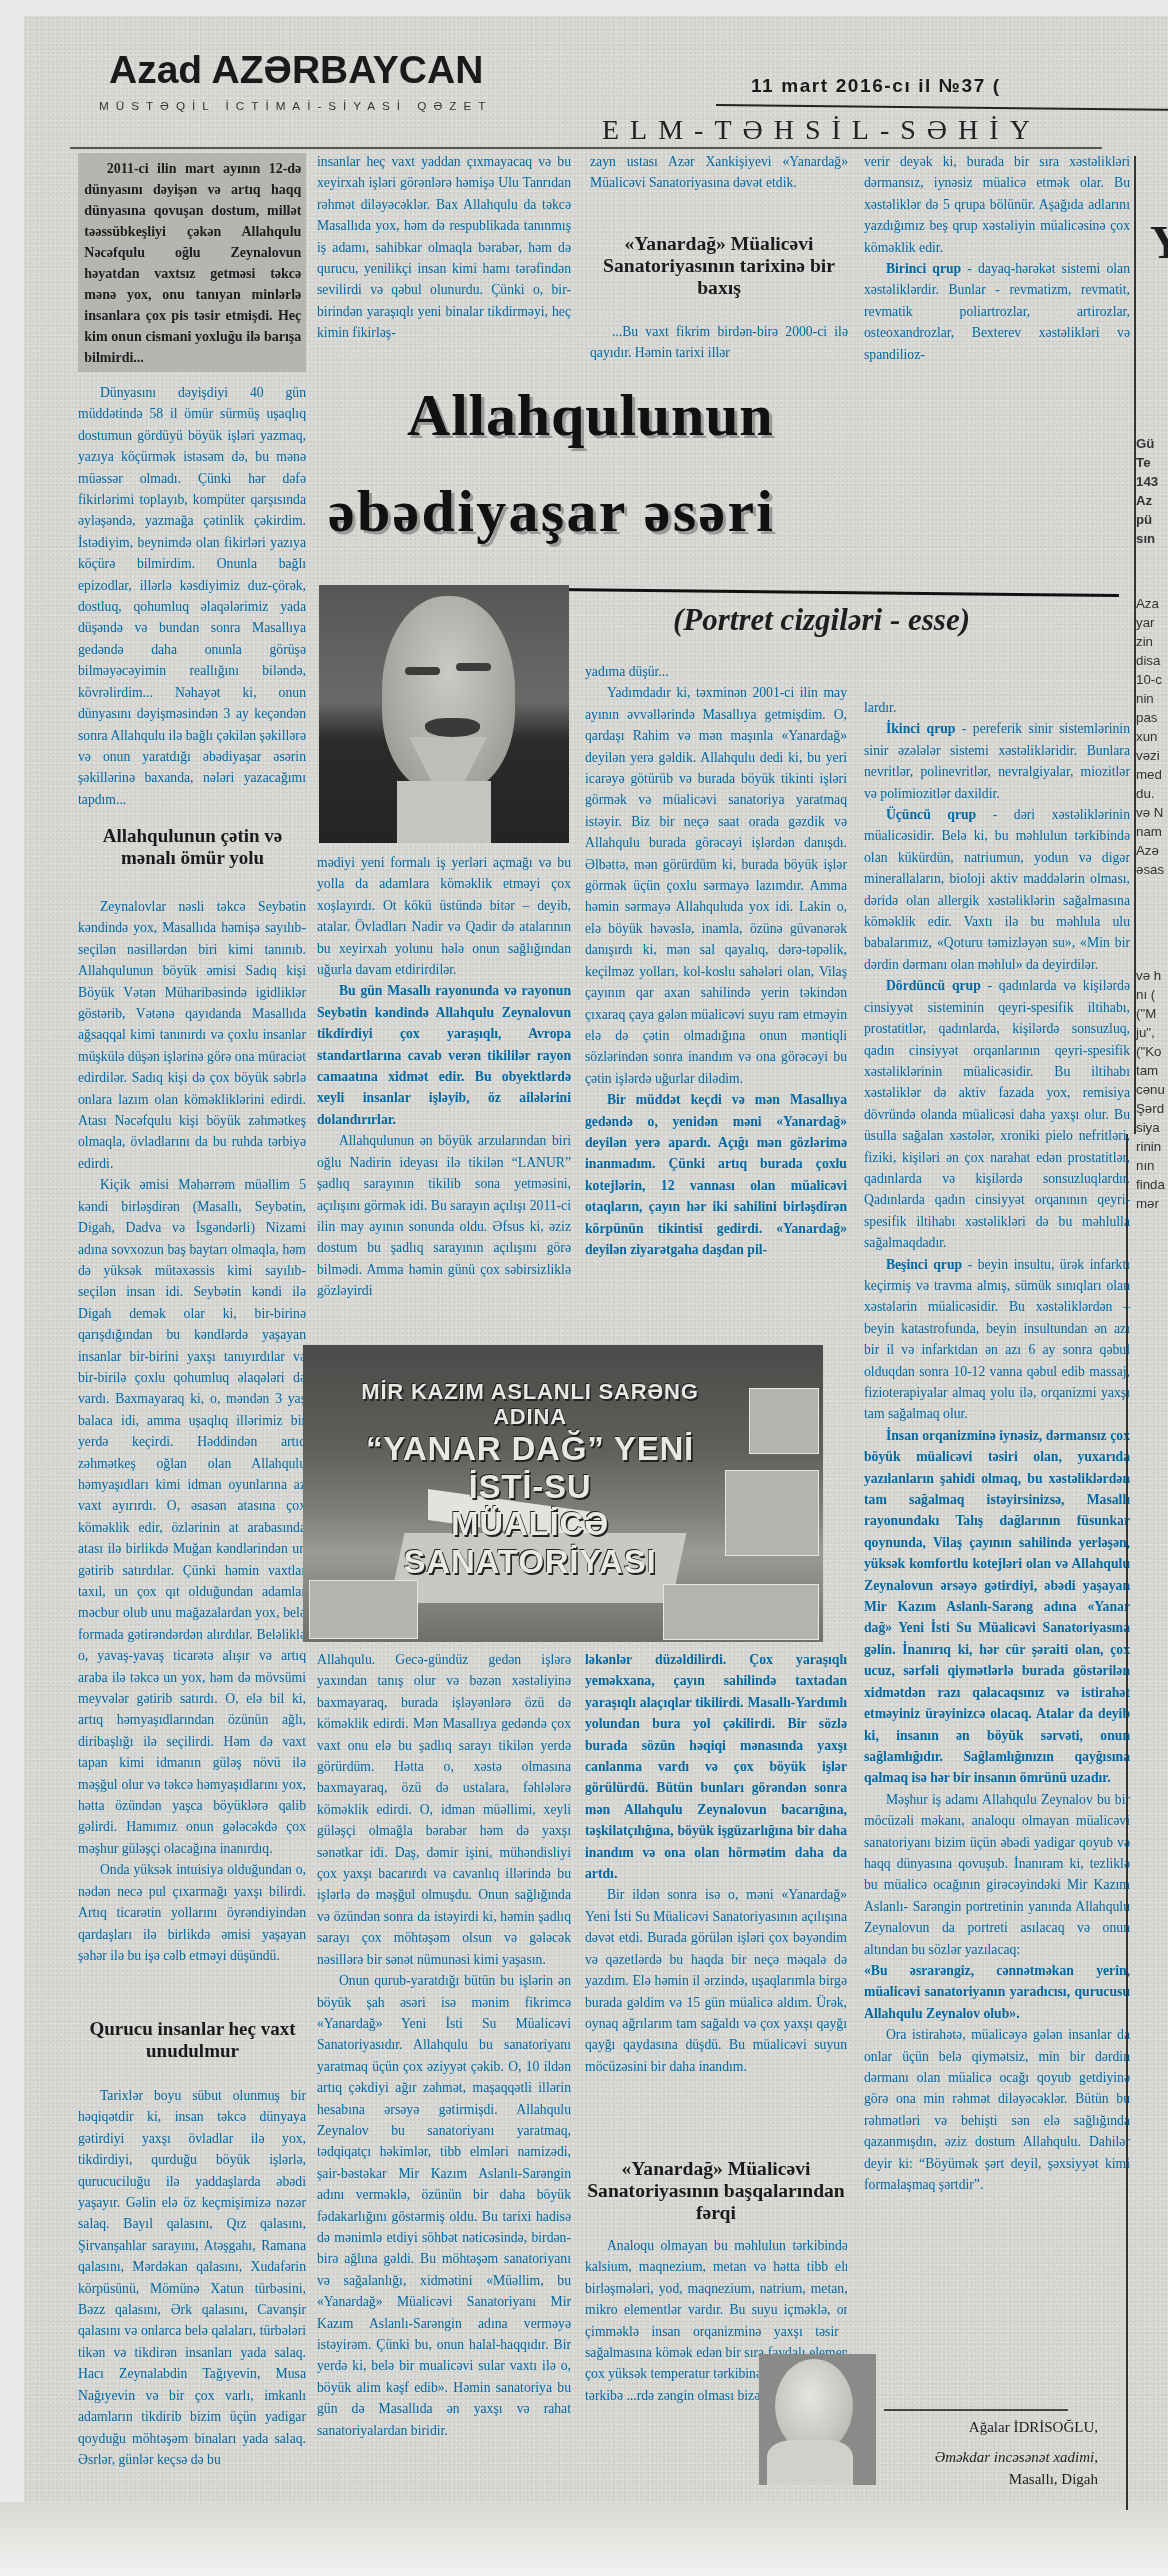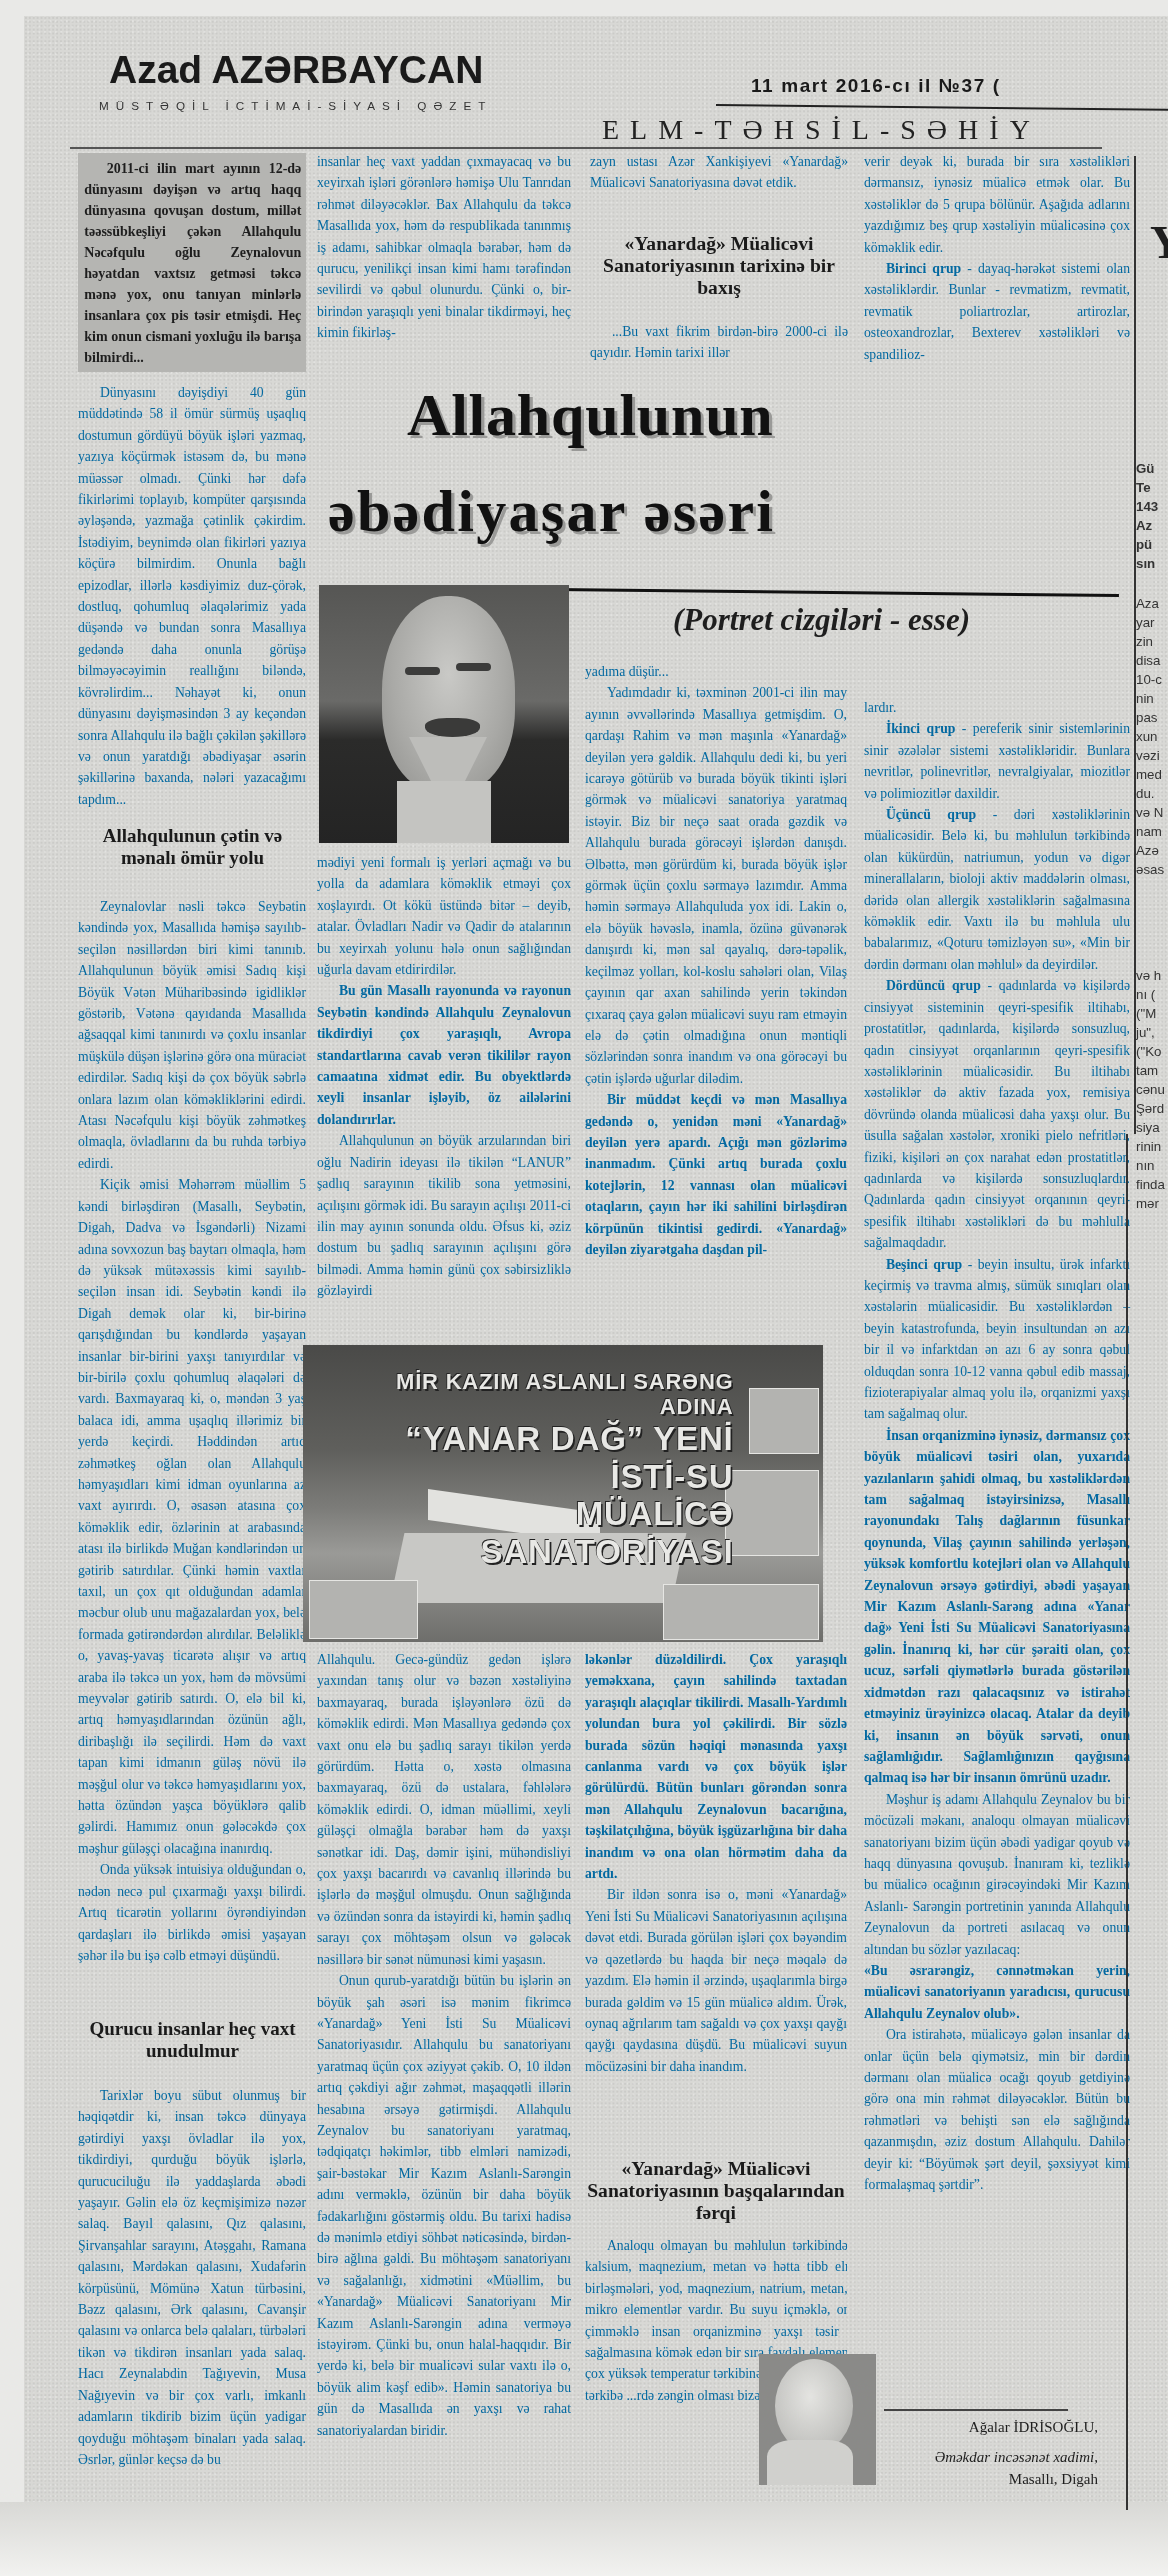--- a/index.html
+++ b/index.html
@@ -97,23 +97,23 @@
   .photo-portrait .mustache { position:absolute; left: 106px; top: 133px; width: 55px; height: 19px; background:#3a3a39; border-radius: 40% 40% 50% 50%; }
   .photo-portrait .collar { position:absolute; left: 90px; top: 152px; width: 0; height: 0; border-left: 39px solid transparent; border-right: 39px solid transparent; border-top: 78px solid #bdbdba; }
   .photo-portrait .shirt { position:absolute; left: 78px; top: 196px; width: 94px; height: 63px; background:#c4c4c1; }
 
   .photo-sanatorium {
     position: absolute; left: 303px; top: 1345px; width: 520px; height: 297px;
     background: linear-gradient(180deg, #4a4a48 0%, #5f5f5c 35%, #7c7c79 55%, #9a9a97 70%, #6e6e6b 100%);
     overflow: hidden;
   }
   .photo-sanatorium .banner {
-    position: absolute; left: 23.5px; top: 24px; width: 407px;
+    position: absolute; left: 23.5px; top: 34px; width: 407px;
     font-family: "Liberation Sans", "DejaVu Sans", sans-serif; font-weight: bold; color: #e8e8e5;
-    text-align: right; text-shadow: 1.6px 1.6px 0 #222, -0.8px -0.8px 0 #222; line-height: 1.15;
+    text-align: center; text-shadow: 1.6px 1.6px 0 #222, -0.8px -0.8px 0 #222; line-height: 1.15;
     letter-spacing: 0.8px;
   }
   .photo-sanatorium .banner .l1 { font-size: 22px; }
   .photo-sanatorium .banner .l2 { font-size: 33px; }
   .photo-sanatorium .banner .l3 { font-size: 33px; }
   .photo-sanatorium .building {
     position: absolute; left: 94px; top: 188px; width: 282px; height: 70px;
     background: #c8c8c5; transform: skewX(-12deg);
   }
   .photo-sanatorium .roof {
@@ -272,21 +272,21 @@
   <div>Ağalar İDRİSOĞLU,</div>
   <div style="font-style:italic;margin-top:8px;">Əməkdar incəsənət xadimi,</div>
   <div>Masallı, Digah</div>
 </div>
 
 <div class="col-divider" style="left:1134px; top:156px; height:978px;"></div>
 <div class="col-divider" style="left:1126px; top:1134px; height:1376px;"></div>
 
 <div class="edge-big">Y</div>
 <div class="edge-italic"></div>
-<div class="edge-col" style="top:434px; font-weight:bold;margin-top:25px;">
+<div class="edge-col" style="top:434px; font-weight:bold;">
   <div>Gü</div>
     <div>Te</div>
     <div>143</div>
     <div>Az</div>
     <div>pü</div>
     <div>sın</div>
 </div>
 <div class="edge-col" style="top:594px;">
   <div>Aza</div>
     <div>yar</div>

